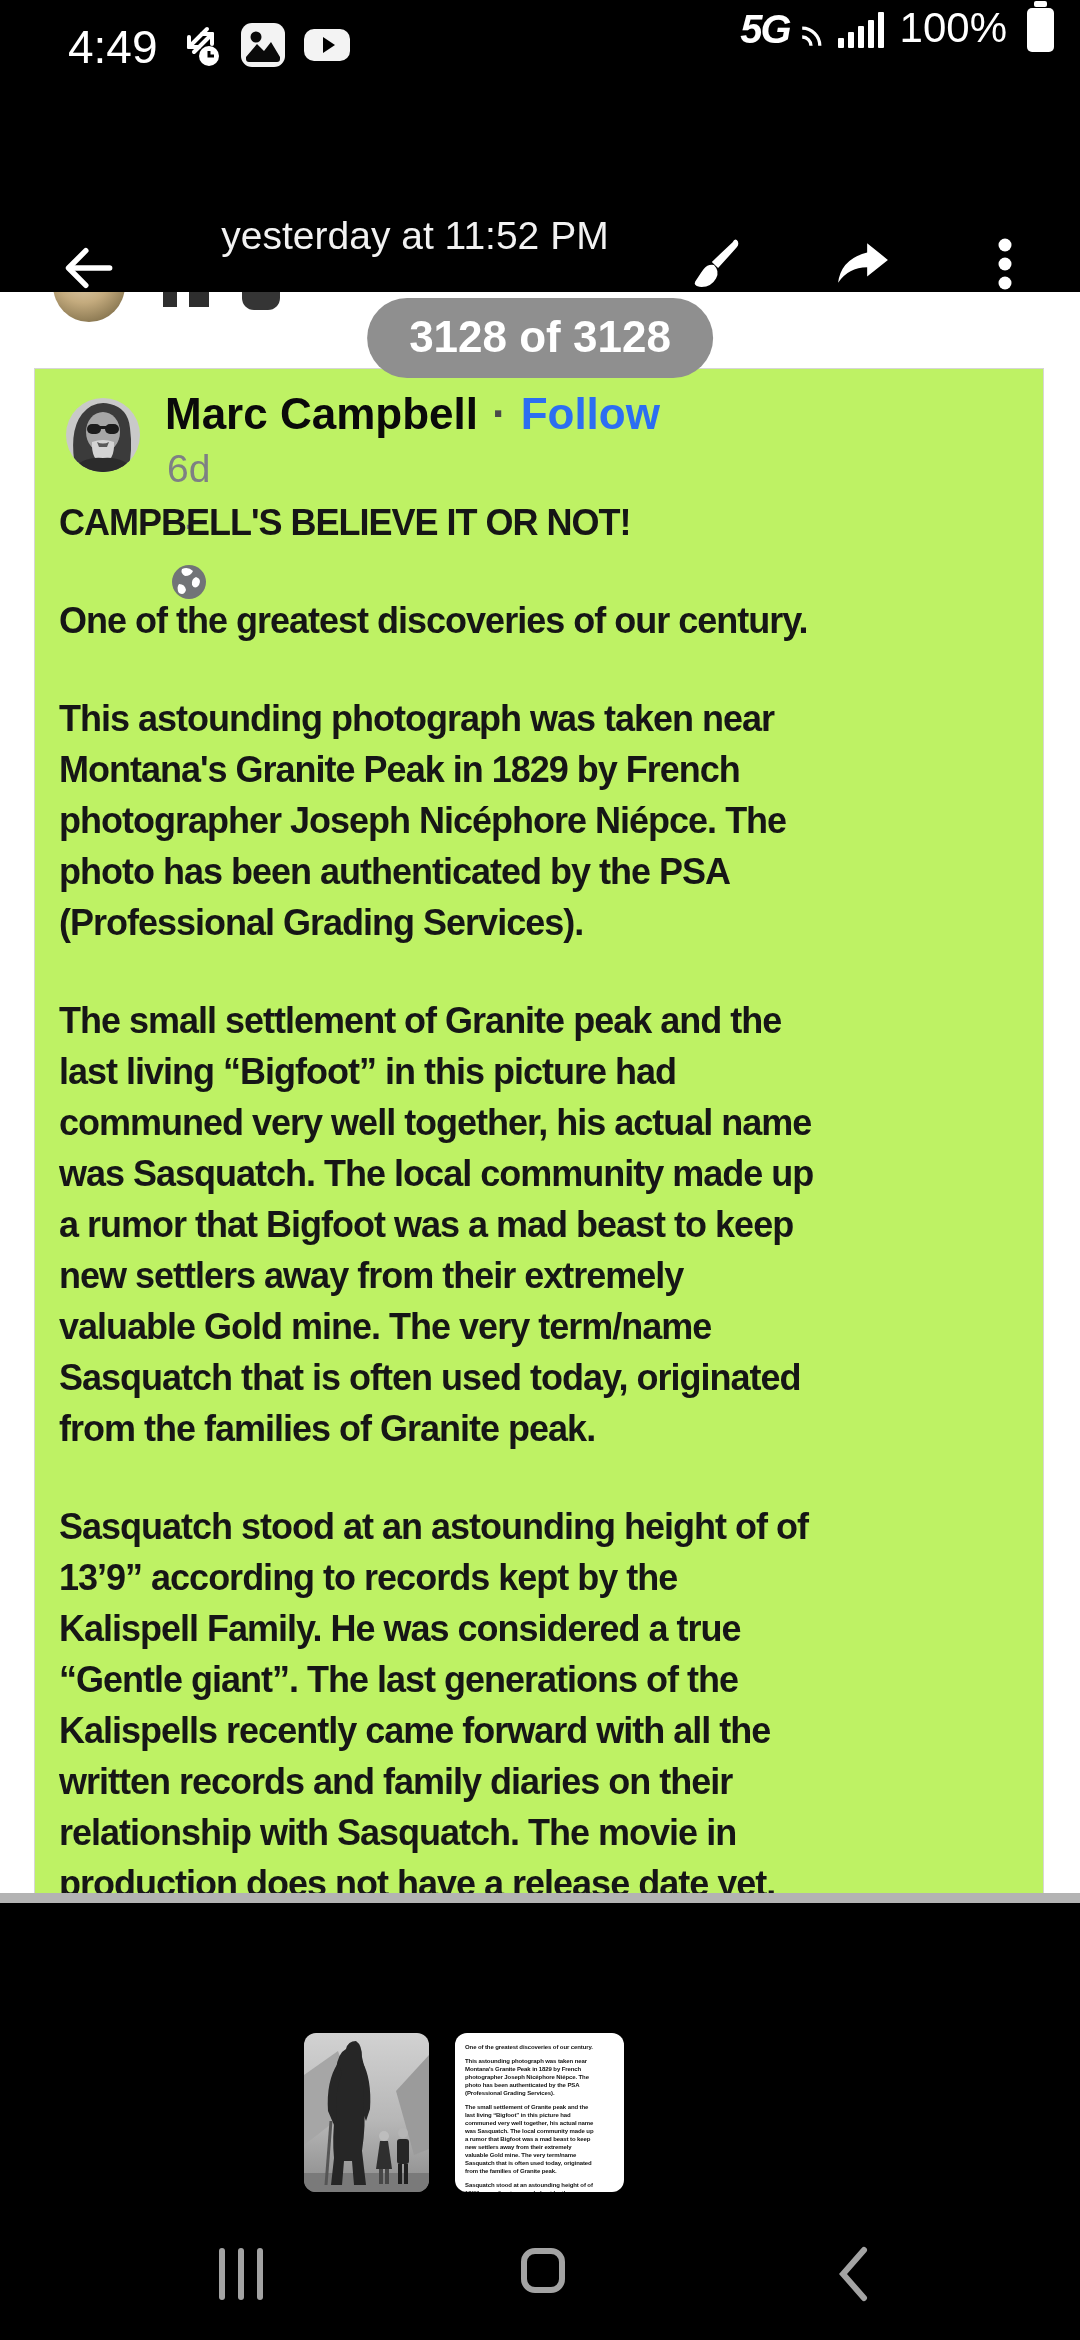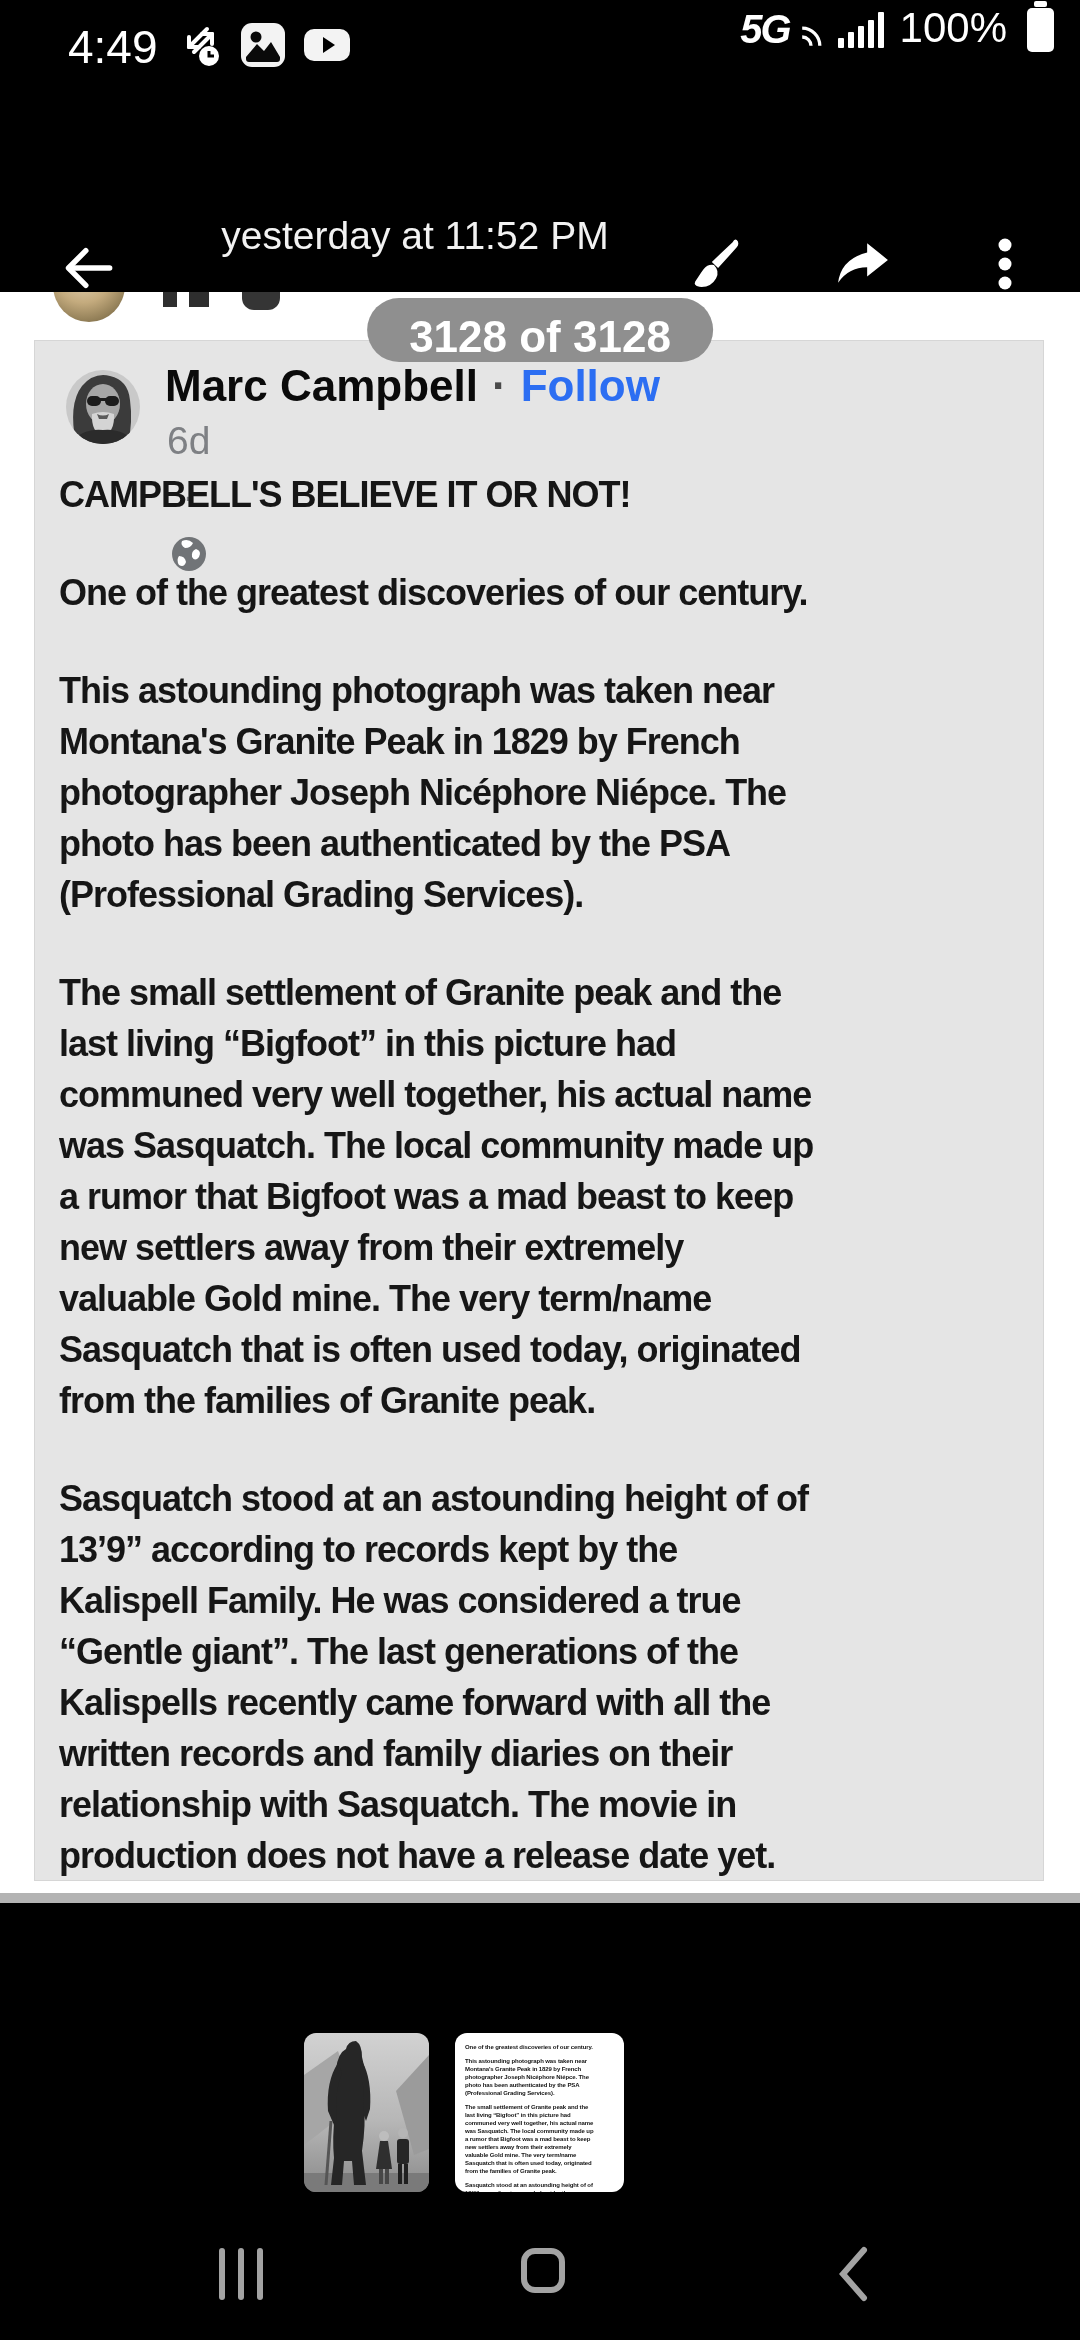--- a/index.html
+++ b/index.html
@@ -28,25 +28,25 @@
 
   
   .viewer{position:absolute;top:292px;left:0;width:1080px;height:1601px;background:#fff;overflow:hidden;}
   .frag-avatar{position:absolute;left:53px;top:-44px;width:72px;height:74px;border-radius:50%;
      background:radial-gradient(circle at 42% 35%, #e6d6b8 0%, #c4ab7e 45%, #87754f 80%, #6d5d3e 100%);}
   .frag-mark1{position:absolute;left:163px;top:0;width:46px;height:15px;
      background:linear-gradient(90deg,#2e2e2e 0 30%,transparent 30% 56%,#2e2e2e 56% 100%);}
   .frag-mark2{position:absolute;left:242px;top:0;width:38px;height:18px;background:#353535;border-radius:0 0 12px 12px;}
 
   .counter-pill{position:absolute;top:6px;left:50%;transform:translateX(-50%);
-     height:64px;line-height:78px;padding:0 42px;border-radius:40px;background:#8f8f8f;
+     height:80px;line-height:78px;padding:0 42px;border-radius:40px;background:#8f8f8f;
      color:#fff;font-size:44px;font-weight:bold;z-index:5;white-space:nowrap;}
 
   
-  .post-card{position:absolute;left:34px;top:48px;width:1008px;height:1539px;background:#e5e5e5;
+  .post-card{position:absolute;left:34px;top:76px;width:1008px;height:1539px;background:#bef264;
      border:1px solid #d6d6d6;box-sizing:content-box;}
   .post-avatar{position:absolute;left:31px;top:29px;width:74px;height:74px;}
   .author-row{position:absolute;left:130px;top:12px;display:flex;align-items:baseline;gap:14px;
      font-size:44px;font-weight:bold;}
   .author-name{color:#0a0a0a;}
   .author-dot{color:#4a4a4a;}
   .follow-link{color:#2c6ef2;margin-top:8px;}
   .meta-row{position:absolute;left:132px;top:78px;display:flex;align-items:center;gap:12px;
      font-size:39px;font-weight:500;color:#7e8084;flex-direction:column;}
   .post-body{position:absolute;left:24px;top:128px;width:984px;}

